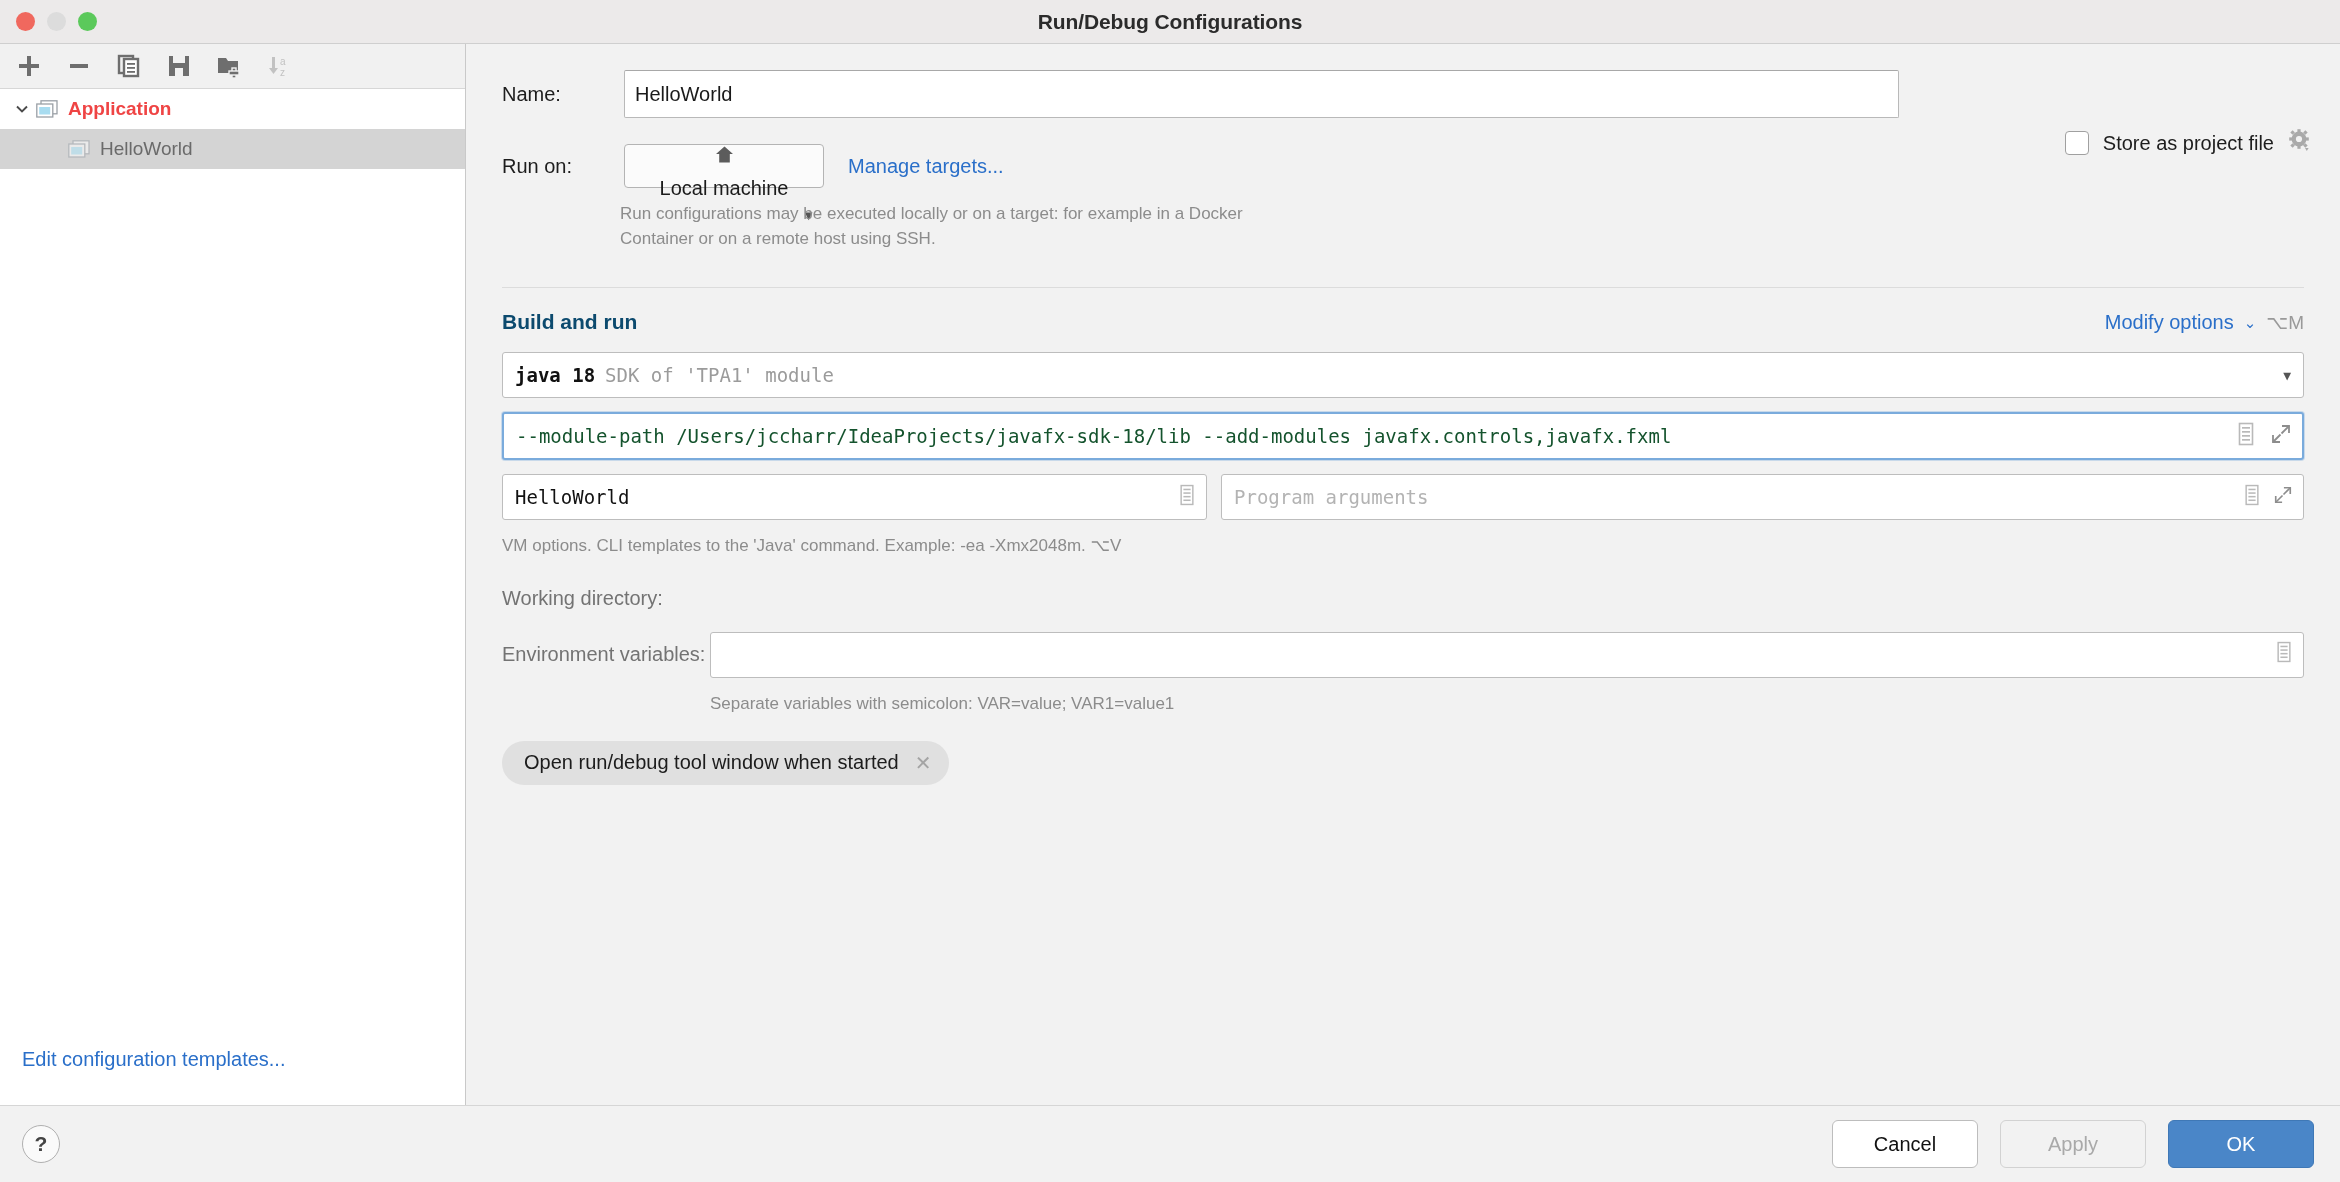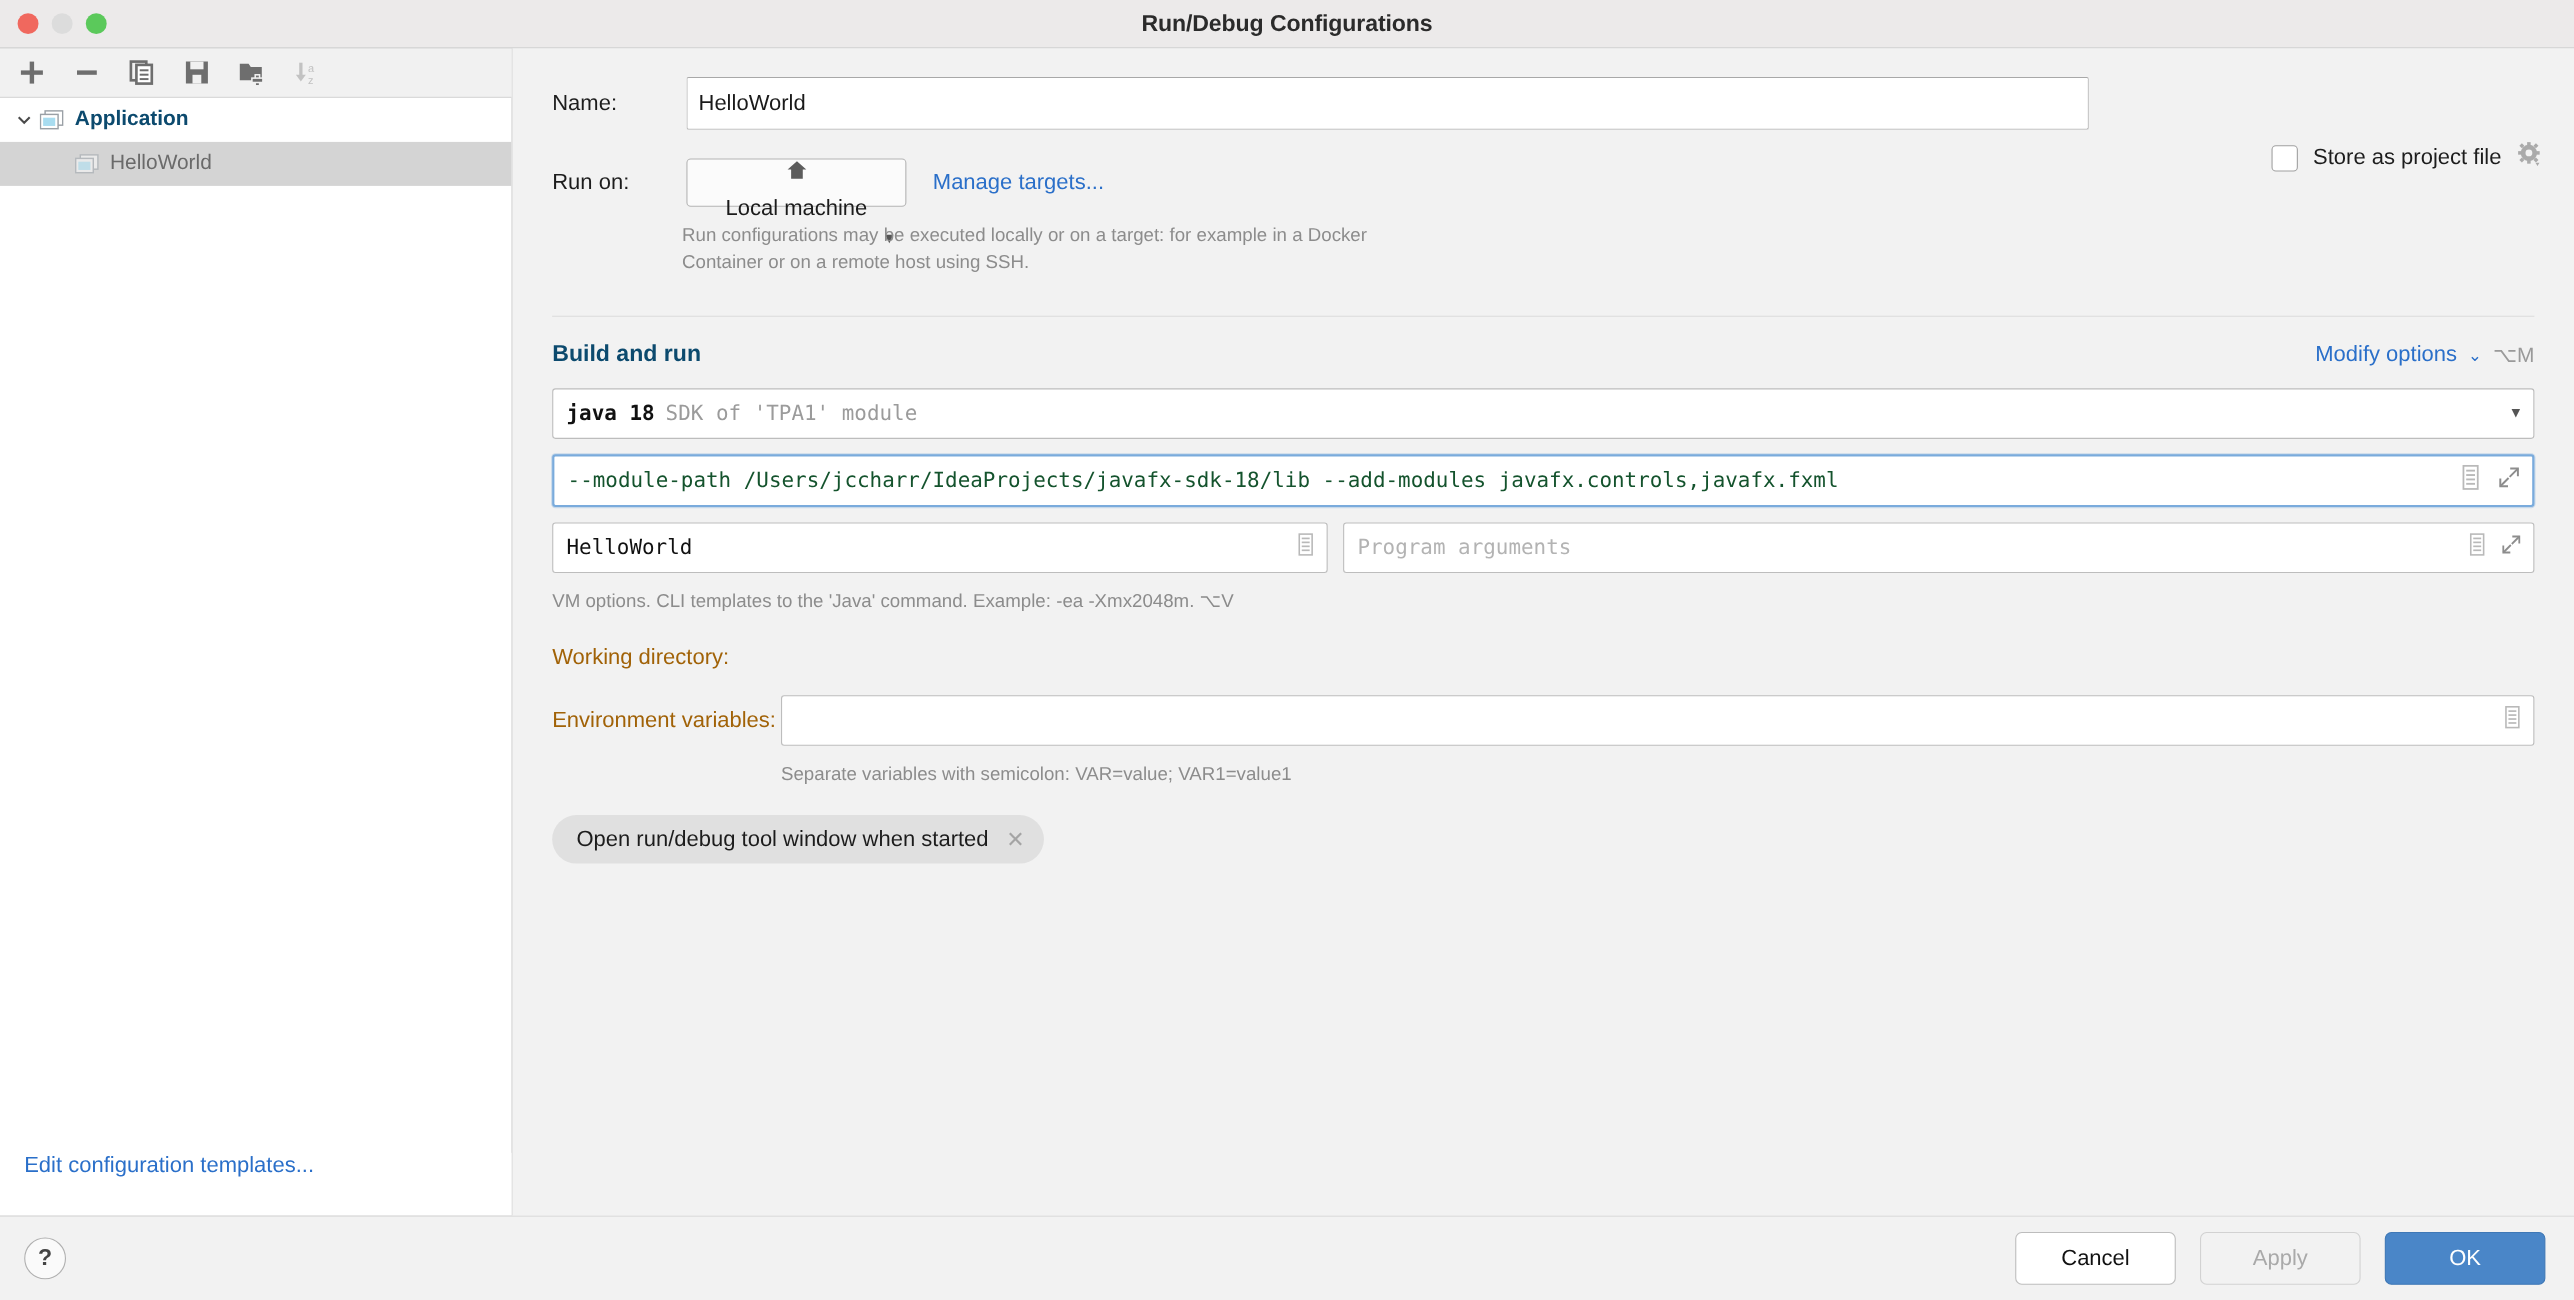--- a/index.html
+++ b/index.html
@@ -54,21 +54,21 @@
     display: flex; align-items: center; justify-content: center;
     cursor: default;
   }
   .tbtn svg { display: block; }
 
   .tree { flex: 1 1 auto; overflow: hidden; }
   .tree-row {
     height: 40px; display: flex; align-items: center;
     font-size: 19px; padding-left: 8px;
   }
-  .tree-row.group { font-weight: bold; color: #0c4a6e; }
+  .tree-row.group { font-weight: bold; color: #ef4444; }
   .tree-row.child { background: #d4d4d4; color: #6a6a6a; padding-left: 68px; }
   .chev { width: 28px; display: flex; align-items: center; justify-content: center; }
   .appicon { margin-right: 10px; display: flex; }
 
   .left-footer {
     flex: 0 0 auto; padding: 0 0 34px 22px; background: #ffffff;
   }
   .linkblue { color: #2a6fc9; font-size: 20px; cursor: default; }
 
   
@@ -158,21 +158,21 @@
     border: 1px solid #bdbdbd; border-radius: 3px;
     display: flex; align-items: center; padding: 0 10px 0 12px;
     font-family: "DejaVu Sans Mono", monospace; font-size: 19px; color: #b3b3b3;
   }
   .args .icons { margin-left: auto; display: flex; align-items: center; gap: 12px; }
 
   .vmhint { margin-top: 14px; }
 
   
   .wd-row { margin-top: 28px; display: flex; align-items: center; }
-  .wd-lbl { width: 208px; font-size: 20px; color: #a16207; }
+  .wd-lbl { width: 208px; font-size: 20px; color: #737373; }
   .wd-field {
     flex: 1 1 auto; height: 46px; background: #fff;
     border: 1px solid #bdbdbd; border-radius: 3px;
     display: flex; align-items: center; padding: 0 10px 0 12px;
     font-size: 19px; color: #1a1a1a;
   }
   .wd-field .icons { margin-left: auto; display: flex; align-items: center; gap: 16px; }
   .env-row { margin-top: 22px; display: flex; align-items: center; }
   .envhint { margin-top: 14px; margin-left: 208px; }
 

